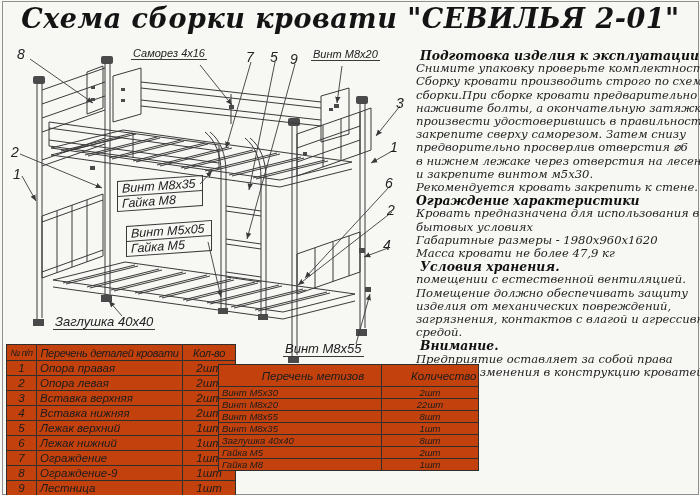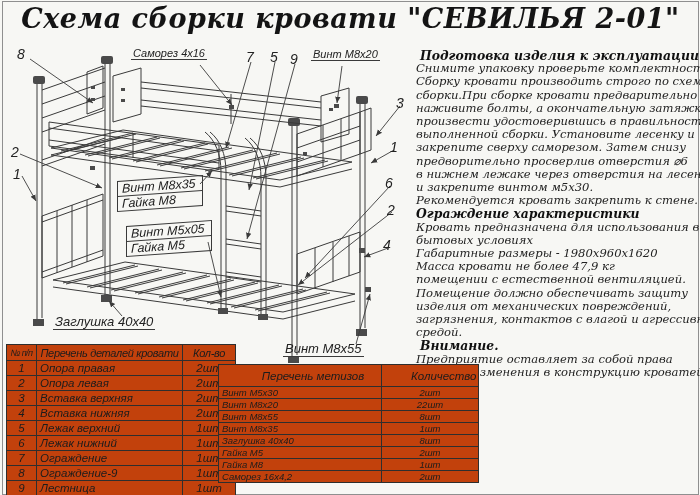--- a/index.html
+++ b/index.html
@@ -263,31 +263,31 @@
   <div class="co lbl" style="left:50px;top:312px;font-size:13px">Заглушка 40х40</div>
   <div class="co lbl" style="left:280px;top:339px;font-size:13px">Винт М8х55</div>
 
   <div class="instr">
     <div class="h ind">Подготовка изделия к эксплуатации</div>
     <div>Снимите упаковку проверьте комплектность.</div>
     <div>Сборку кровати производить строго по схеме</div>
     <div>сборки.При сборке кровати  предварительно</div>
     <div>наживите  болты, а окончательную затяжку</div>
     <div>произвести удостоверившись в правильности</div>
-    <div>выполненной сборки. Установите лесенку и</div>
     <div>закрепите сверху саморезом. Затем снизу</div>
     <div>предворительно просверлив отверстия ⌀6</div>
     <div>в нижнем лежаке через отверстия на лесенке</div>
     <div>и закрепите винтом м5х30.</div>
     <div>Рекомендуется кровать закрепить к стене.</div>
     <div class="h">Ограждение характеристики</div>
     <div>Кровать предназначена для использования в</div>
     <div>бытовых условиях</div>
     <div>Габаритные размеры - 1980х960х1620</div>
     <div>Масса кровати не более 47,9 кг</div>
+    <div class="h ind">Условия хранения.</div>
     <div>помещении с естественной вентиляцией.</div>
     <div>Помещение должно обеспечивать защиту</div>
     <div>изделия от механических повреждений,</div>
     <div>загрязнения, контактов с влагой и агрессивной</div>
     <div>средой.</div>
     <div class="h ind">Внимание.</div>
     <div>Предприятие оставляет за собой права</div>
     <div>вносить изменения в конструкцию кроватей.</div>
   </div>
 
@@ -373,20 +373,16 @@
           <td class="c">8шт</td>
         </tr>
     <tr>
           <td>Гайка М5</td>
           <td class="c">2шт</td>
         </tr>
     <tr>
           <td>Гайка М8</td>
           <td class="c">1шт</td>
         </tr>
-    <tr>
-          <td>Саморез 16х4,2</td>
-          <td class="c">2шт</td>
-        </tr>
   </tbody>
     </table>
 
 </div>
 
 </body></html>

